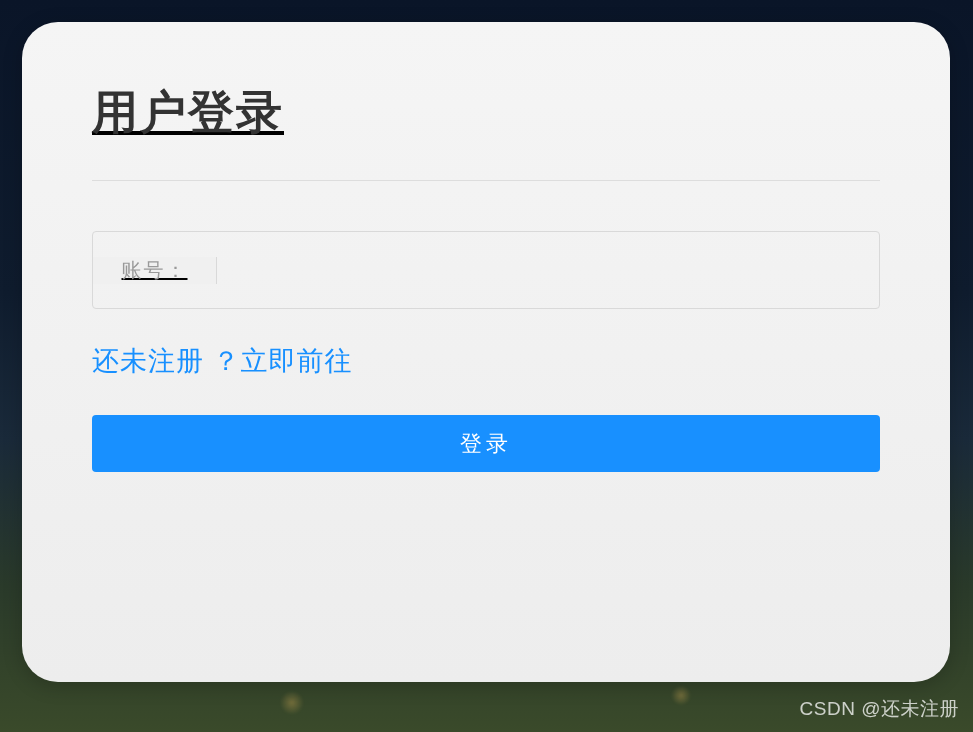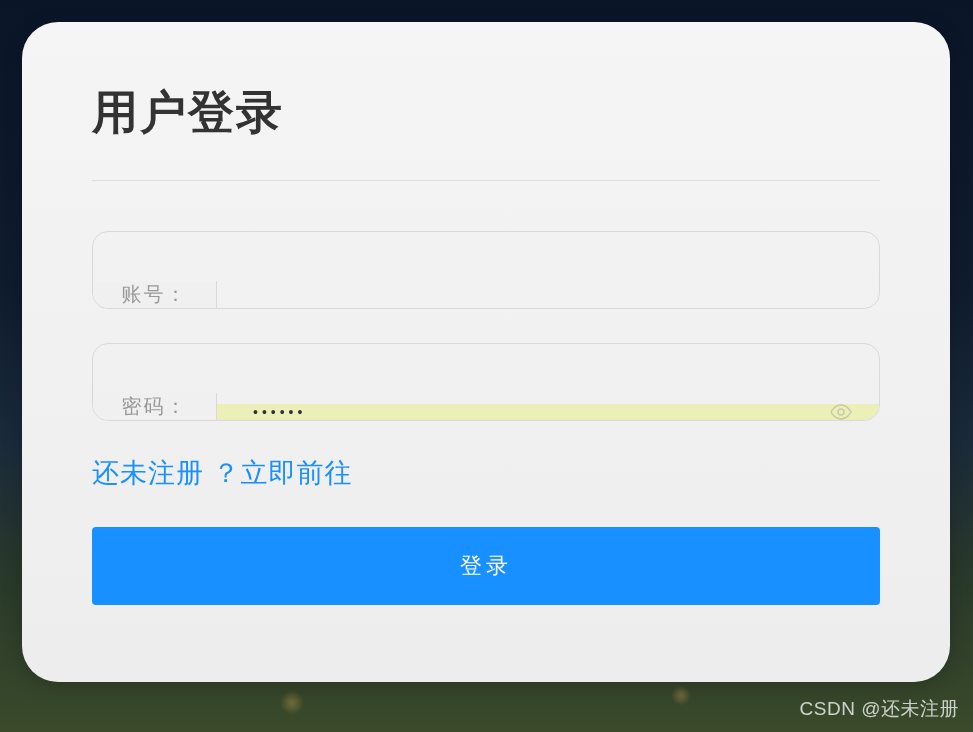--- a/index.html
+++ b/index.html
@@ -33,38 +33,39 @@
     .login-card {
       position: absolute;
       top: 22px;
       left: 22px;
       width: 928px;
       height: 660px;
       background: linear-gradient(to bottom, #f5f5f5 0%, #ededed 100%);
       border-radius: 36px;
       padding: 60px 70px 50px 70px;
       box-shadow: 0 4px 20px rgba(0,0,0,0.2);
+      text-decoration: underline;
     }
     .login-title {
       font-size: 46px;
       font-weight: bold;
       color: #333;
       margin-bottom: 36px;
       letter-spacing: 2px;
     }
     .divider {
       border: none;
       border-top: 1px solid #ddd;
       margin-bottom: 50px;
     }
     .form-group {
       display: flex;
-      align-items: flex-end;
+      align-items: center;
       border: 1px solid #d9d9d9;
-      border-radius: 16px;
+      border-radius: 4px;
       margin-bottom: 34px;
       height: 78px;
       overflow: hidden;
     }
     .form-label {
       width: 124px;
       display: flex;
       align-items: center;
       justify-content: center;
       background: #f0f0f0;
@@ -111,21 +112,21 @@
     .register-link {
       color: #1890ff;
       font-size: 27px;
       text-decoration: none;
       display: inline-block;
       margin-bottom: 36px;
       letter-spacing: 1px;
     }
     .login-button {
       width: 100%;
-      height: 78px;
+      height: 57px;
       background: #1890ff;
       color: #fff;
       border: none;
       border-radius: 4px;
       font-size: 22px;
       letter-spacing: 4px;
       cursor: pointer;
     }
     .watermark {
       position: absolute;
@@ -141,31 +142,19 @@
 <body>
 
 <div class="login-card">
   <h1 class="login-title">用户登录</h1>
   <hr class="divider">
 
   <div class="form-group">
     <div class="form-label">账号：</div>
   </div>
 
-  <div class="form-group">
-    <div class="form-label">密码：</div>
-    <div class="form-input-wrap">
-      <input type="password" class="form-input" value="••••••" style="">
-      <span class="eye-icon">
-        <svg viewBox="0 0 24 24" width="24" height="24" fill="none" stroke="#888" stroke-width="1.5">
-          <path d="M2 12s3.5-7 10-7 10 7 10 7-3.5 7-10 7-10-7-10-7z"></path>
-          <circle cx="12" cy="12" r="3"></circle>
-        </svg>
-      </span>
-    </div>
-  </div>
 
   <a href="#" class="register-link">还未注册 ？立即前往</a>
 
   <button class="login-button">登录</button>
 </div>
 
 <div class="watermark">CSDN @还未注册</div>
 
 </body></html>

